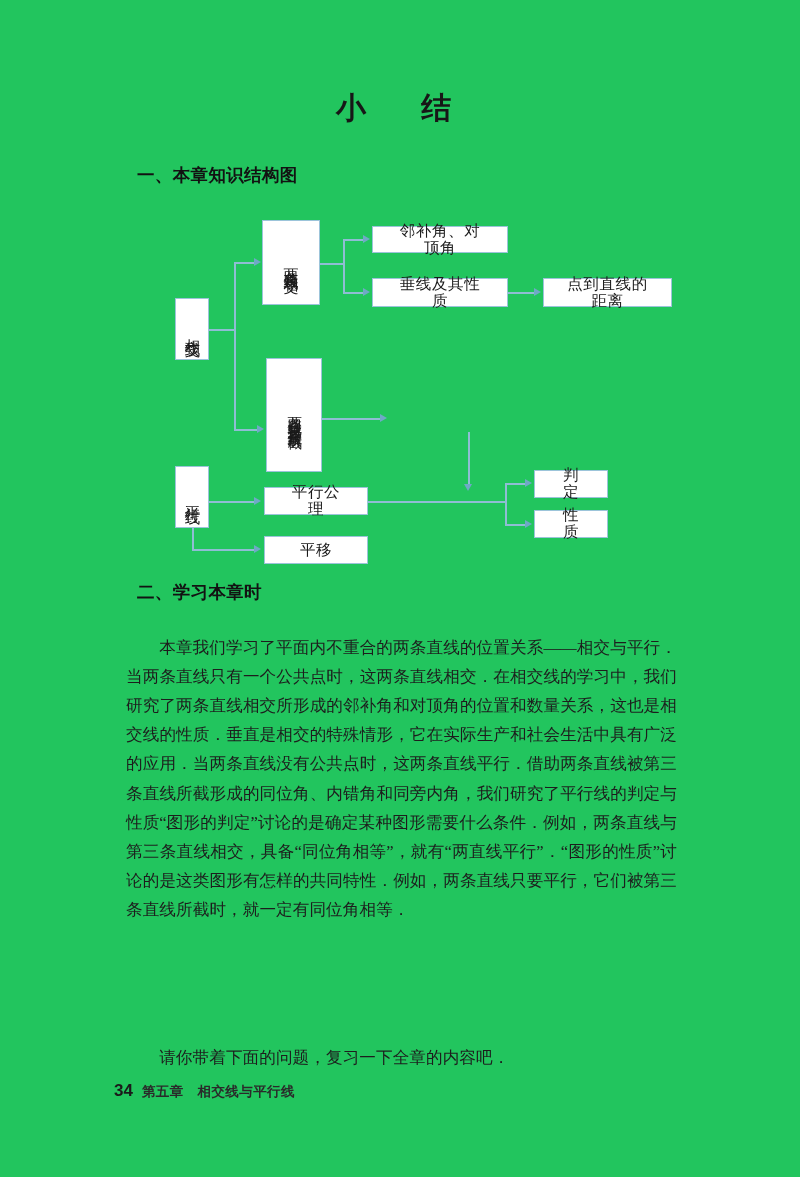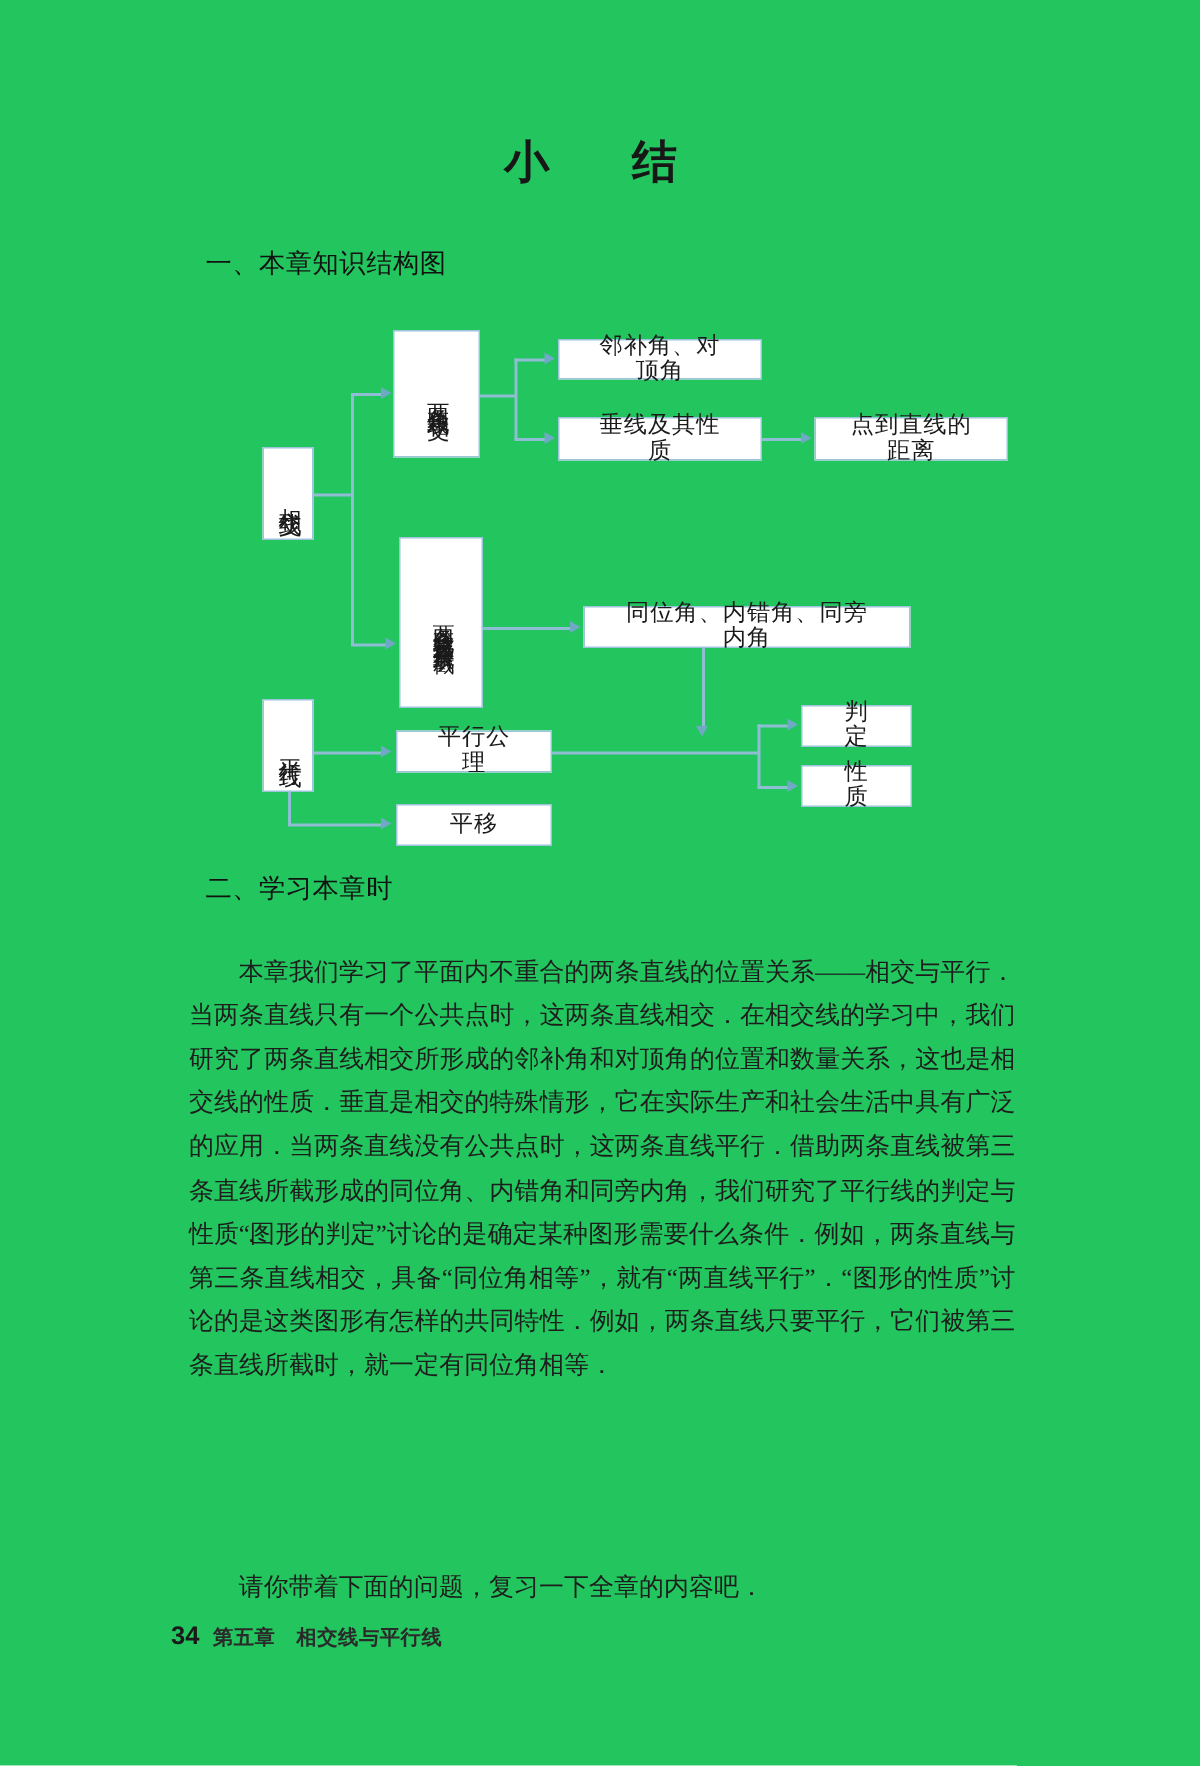--- a/index.html
+++ b/index.html
@@ -31,21 +31,21 @@
     font-weight: bold;
     letter-spacing: 0.42em;
     color: #171717;
     font-family: "Liberation Serif", "DejaVu Serif", serif;
   }
 
   
   .section-heading {
     position: absolute;
     font-size: 17.5px;
-    font-weight: normal;
+    font-weight: bold;
     color: #121212;
     letter-spacing: 0.02em;
     font-family: "Liberation Sans", "DejaVu Sans", sans-serif;
   }
   #heading-structure { left: 137px; top: 163px; }
   #heading-review    { left: 137px; top: 580px; }
 
   
   #diagram {
     position: absolute;
@@ -157,21 +157,20 @@
     <div class="node vertical" style="left:262px; top:220px; width:58px; height:85px; font-size:15px;">两条直线相交</div>
 
     <div class="node horiz" style="left:372px; top:226px; width:136px; height:27px;">邻补角、对顶角</div>
 
     <div class="node horiz" style="left:372px; top:278px; width:136px; height:29px;">垂线及其性质</div>
 
     <div class="node horiz" style="left:543px; top:278px; width:129px; height:29px;">点到直线的距离</div>
 
     <div class="node vertical" style="left:266px; top:358px; width:56px; height:114px; font-size:14.5px;">两条直线被第三条直线所截</div>
 
-    <div class="node horiz" style="left:389px; top:404px; width:218px; height:28px;">同位角、内错角、同旁内角</div>
 
     <div class="node vertical" style="left:175px; top:466px; width:34px; height:62px;">平行线</div>
 
     <div class="node horiz" style="left:264px; top:487px; width:104px; height:28px;">平行公理</div>
 
     <div class="node horiz" style="left:264px; top:536px; width:104px; height:28px;">平移</div>
 
     <div class="node horiz" style="left:534px; top:470px; width:74px; height:28px;">判定</div>
 
     <div class="node horiz" style="left:534px; top:510px; width:74px; height:28px;">性质</div>

